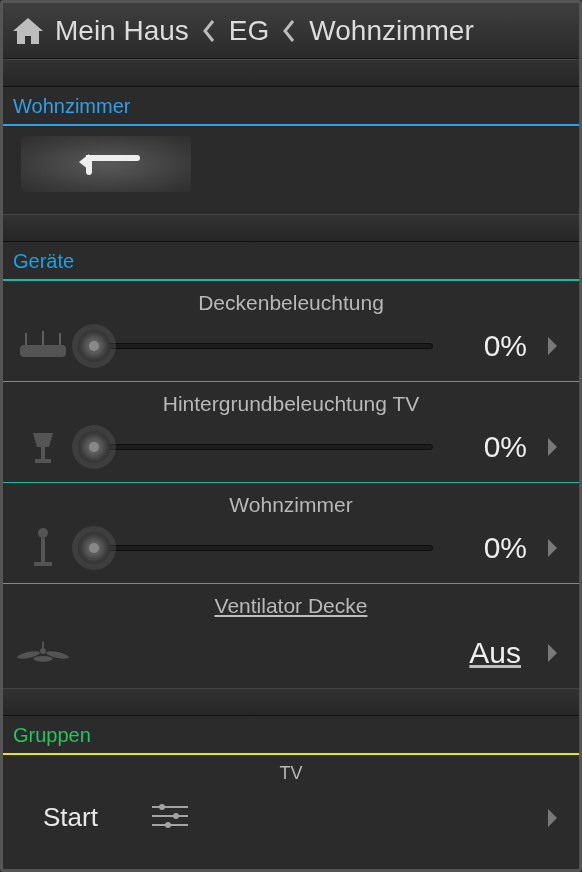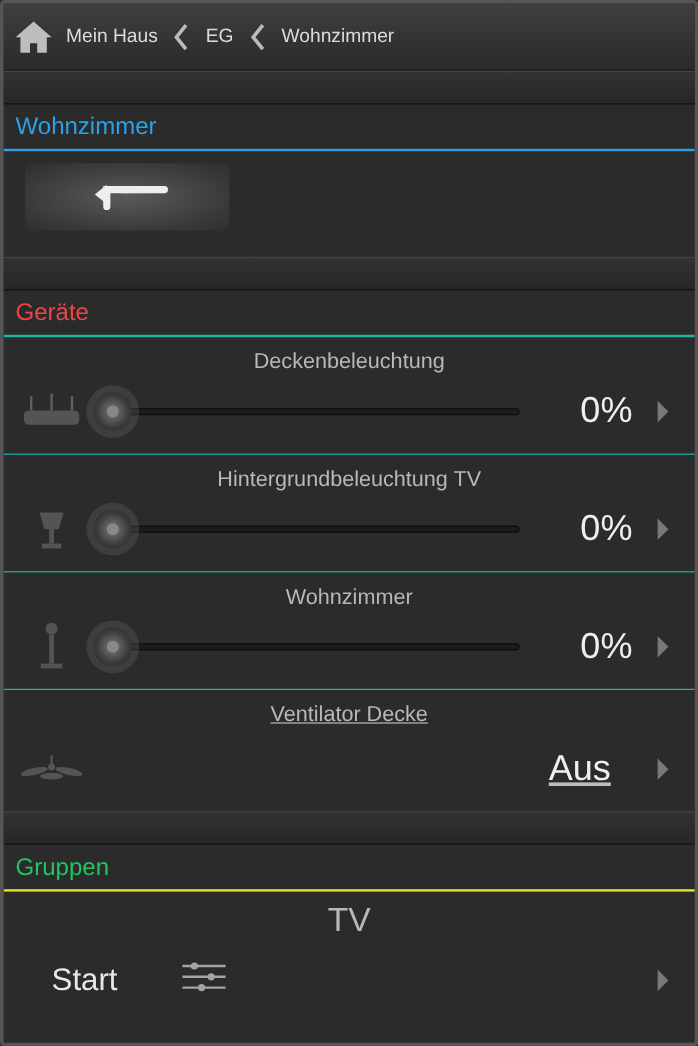--- a/index.html
+++ b/index.html
@@ -17,69 +17,69 @@
   .navbar {
     display: flex;
     align-items: center;
     height: 56px;
     padding: 0 8px;
     background: linear-gradient(#3f3f3f, #2a2a2a);
     gap: 10px;
     border-bottom: 1px solid #1a1a1a;
   }
   .home-ico svg { display:block; }
-  .crumb { color: #dcdcdc; font-size: 16px; white-space: nowrap; }
+  .crumb { color: #dcdcdc; font-size: 28px; white-space: nowrap; }
   .crumb-sep svg { display:block; margin: 0 2px; }
 
   
   .section-strip { height: 28px; background: linear-gradient(#323232, #262626); border-top:1px solid #444; border-bottom:1px solid #111;}
   .section-title {
     font-size: 20px;
     padding: 8px 10px 6px 10px;
     border-bottom: 2px solid;
   }
   .title-blue   { color:#2ea0e8; border-color:#2ea0e8; }
-  .title-teal   { color:#ef4444; border-color:#1fb6a6; }
+  .title-teal   { color:#0ea5e9; border-color:#1fb6a6; }
   .title-yellow { color:#22c55e; border-color:#e8e22a; }
 
   
   .room-row { display:flex; align-items:center; padding: 10px 18px 22px 18px; }
   .scene-btn {
     width: 170px; height: 56px;
     background: radial-gradient(ellipse at center, #5a5a5a 0%, #3a3a3a 70%, #2e2e2e 100%);
     border-radius: 4px;
     display:flex; align-items:center; justify-content:center;
   }
 
   
   .device { padding: 10px 14px 14px 14px; border-bottom: 1px solid #1fb6a6; }
   .device:last-child { border-bottom: none; }
-  .device-name { text-align:center; color:#b8b8b8; font-size:18px; margin-bottom:10px; }
+  .device-name { text-align:center; color:#b8b8b8; font-size:21px; margin-bottom:10px; }
   .device-row { display:flex; align-items:center; gap:14px; }
   .dev-ico { width:52px; height:42px; display:flex; align-items:center; justify-content:center; opacity:.55;}
   .slider-wrap { flex:1; height:36px; display:flex; align-items:center; }
   .track { flex:1; height:6px; background:#1c1c1c; border:1px solid #0e0e0e; border-radius:3px; position:relative; }
   .thumb {
     position:absolute; left:-6px; top:50%; transform:translate(0,-50%);
     width:32px; height:32px; border-radius:50%;
     background: radial-gradient(circle at 50% 50%, #777 0%, #555 35%, #3a3a3a 60%, #2a2a2a 100%);
     box-shadow: 0 0 0 6px rgba(120,120,120,.25);
   }
   .thumb::after{ content:""; position:absolute; inset:11px; border-radius:50%; background:#888;}
   .value { width:80px; text-align:right; color:#efefef; font-size:30px; font-weight:300;}
   .chev { width:24px; display:flex; justify-content:center; }
   .chev svg{ display:block; opacity:.7;}
 
   .fan-row { display:flex; align-items:center; gap:14px; padding-top:4px;}
   .fan-spacer { flex:1; }
-  .fan-state { color:#efefef; font-size:30px; font-weight:300; margin-right:18px;}
+  .fan-state { color:#efefef; font-size:30px; font-weight:300; margin-right:6px;}
 
   
   .group { padding: 8px 14px 22px 14px; }
-  .group-name { text-align:center; color:#b8b8b8; font-size:28px; margin-bottom:8px;}
+  .group-name { text-align:center; color:#b8b8b8; font-size:18px; margin-bottom:8px;}
   .group-row { display:flex; align-items:center; gap:26px;}
   .start-btn {
     color:#e8e8e8; font-size:26px; font-weight:300;
     padding: 10px 26px;
   }
   .sliders-ico { opacity:.75; }
   .flex-spacer{flex:1;}
 </style>
 </head>
 <body>

